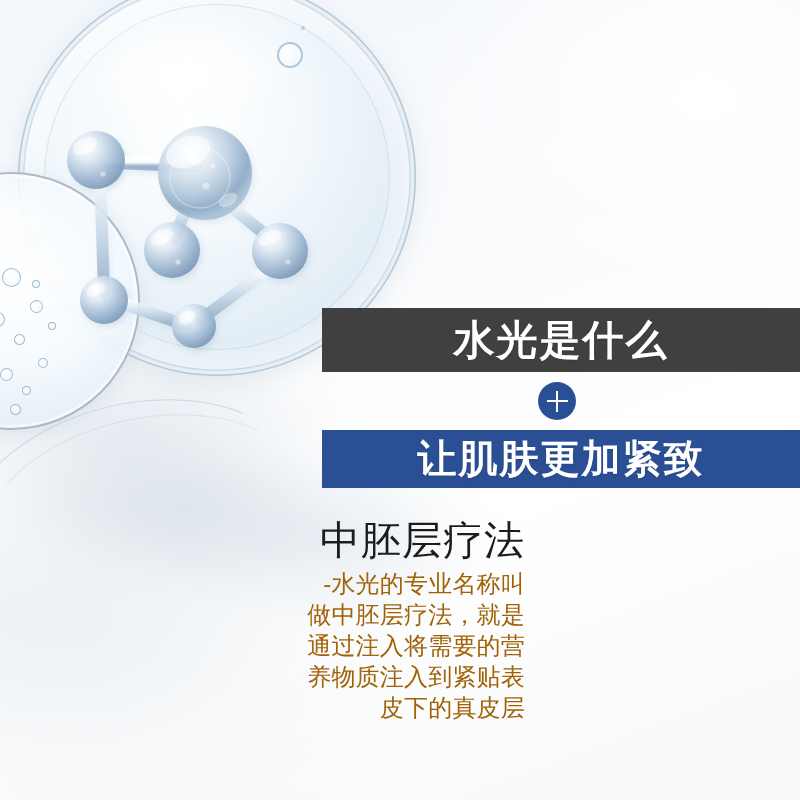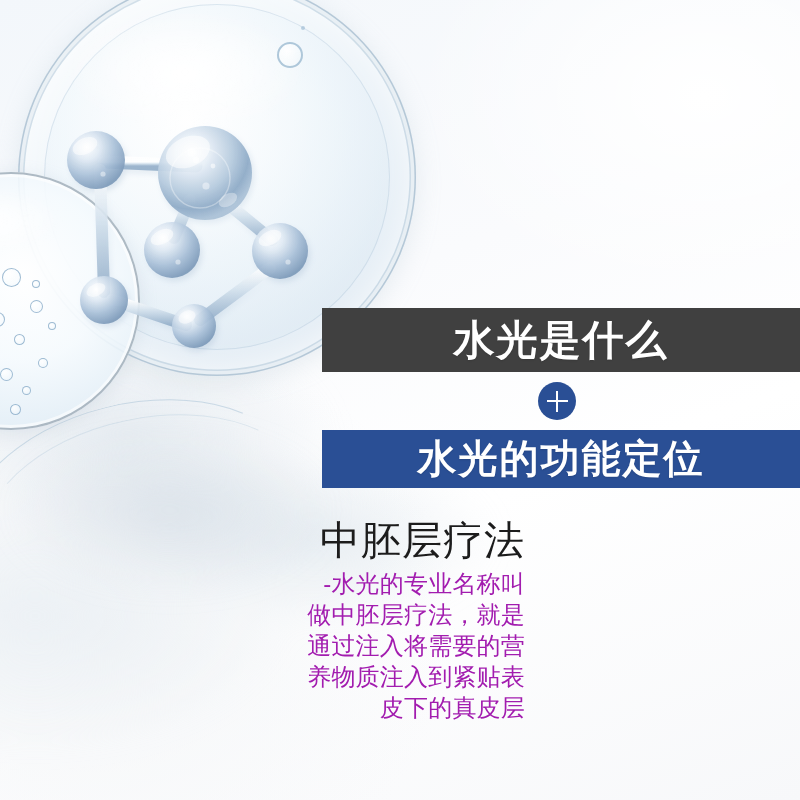--- a/index.html
+++ b/index.html
@@ -253,21 +253,21 @@
     letter-spacing: 1px;
     line-height: 1.08;
     margin: 17px 0 6px 0;
     white-space: nowrap;
   }
   .col-body {
     position: relative;
     z-index: 2;
     font-size: 24px;
     line-height: 31px;
-    color: #a21caf;
+    color: #a16207;
     letter-spacing: 0.2px;
     margin: 0;
   }
 
   .sr-hidden { position: absolute; width: 1px; height: 1px; overflow: hidden; clip: rect(0 0 0 0); }
 </style>
 </head>
 <body>
 
 <div id="poster">
@@ -388,21 +388,21 @@
     <span>水光是什么</span>
   </div>
 
   <div class="plus-badge" style="background:#2a4f95;">
     <span class="bar-h"></span>
     <span class="bar-v"></span>
     <span class="sr-hidden">+</span>
   </div>
 
   <div class="banner banner-2" style="background:#2a4f95;">
-    <span>水光的功能定位</span>
+    <span>让肌肤更加紧致</span>
   </div>
 
   <div class="columns">
 
     <div class="col col-left">
       <h3 class="col-heading">中胚层疗法</h3>
       <p class="col-body">-水光的专业名称叫做中胚层疗法，就是通过注入将需要的营养物质注入到紧贴表皮下的真皮层</p>
     </div>
 
 

